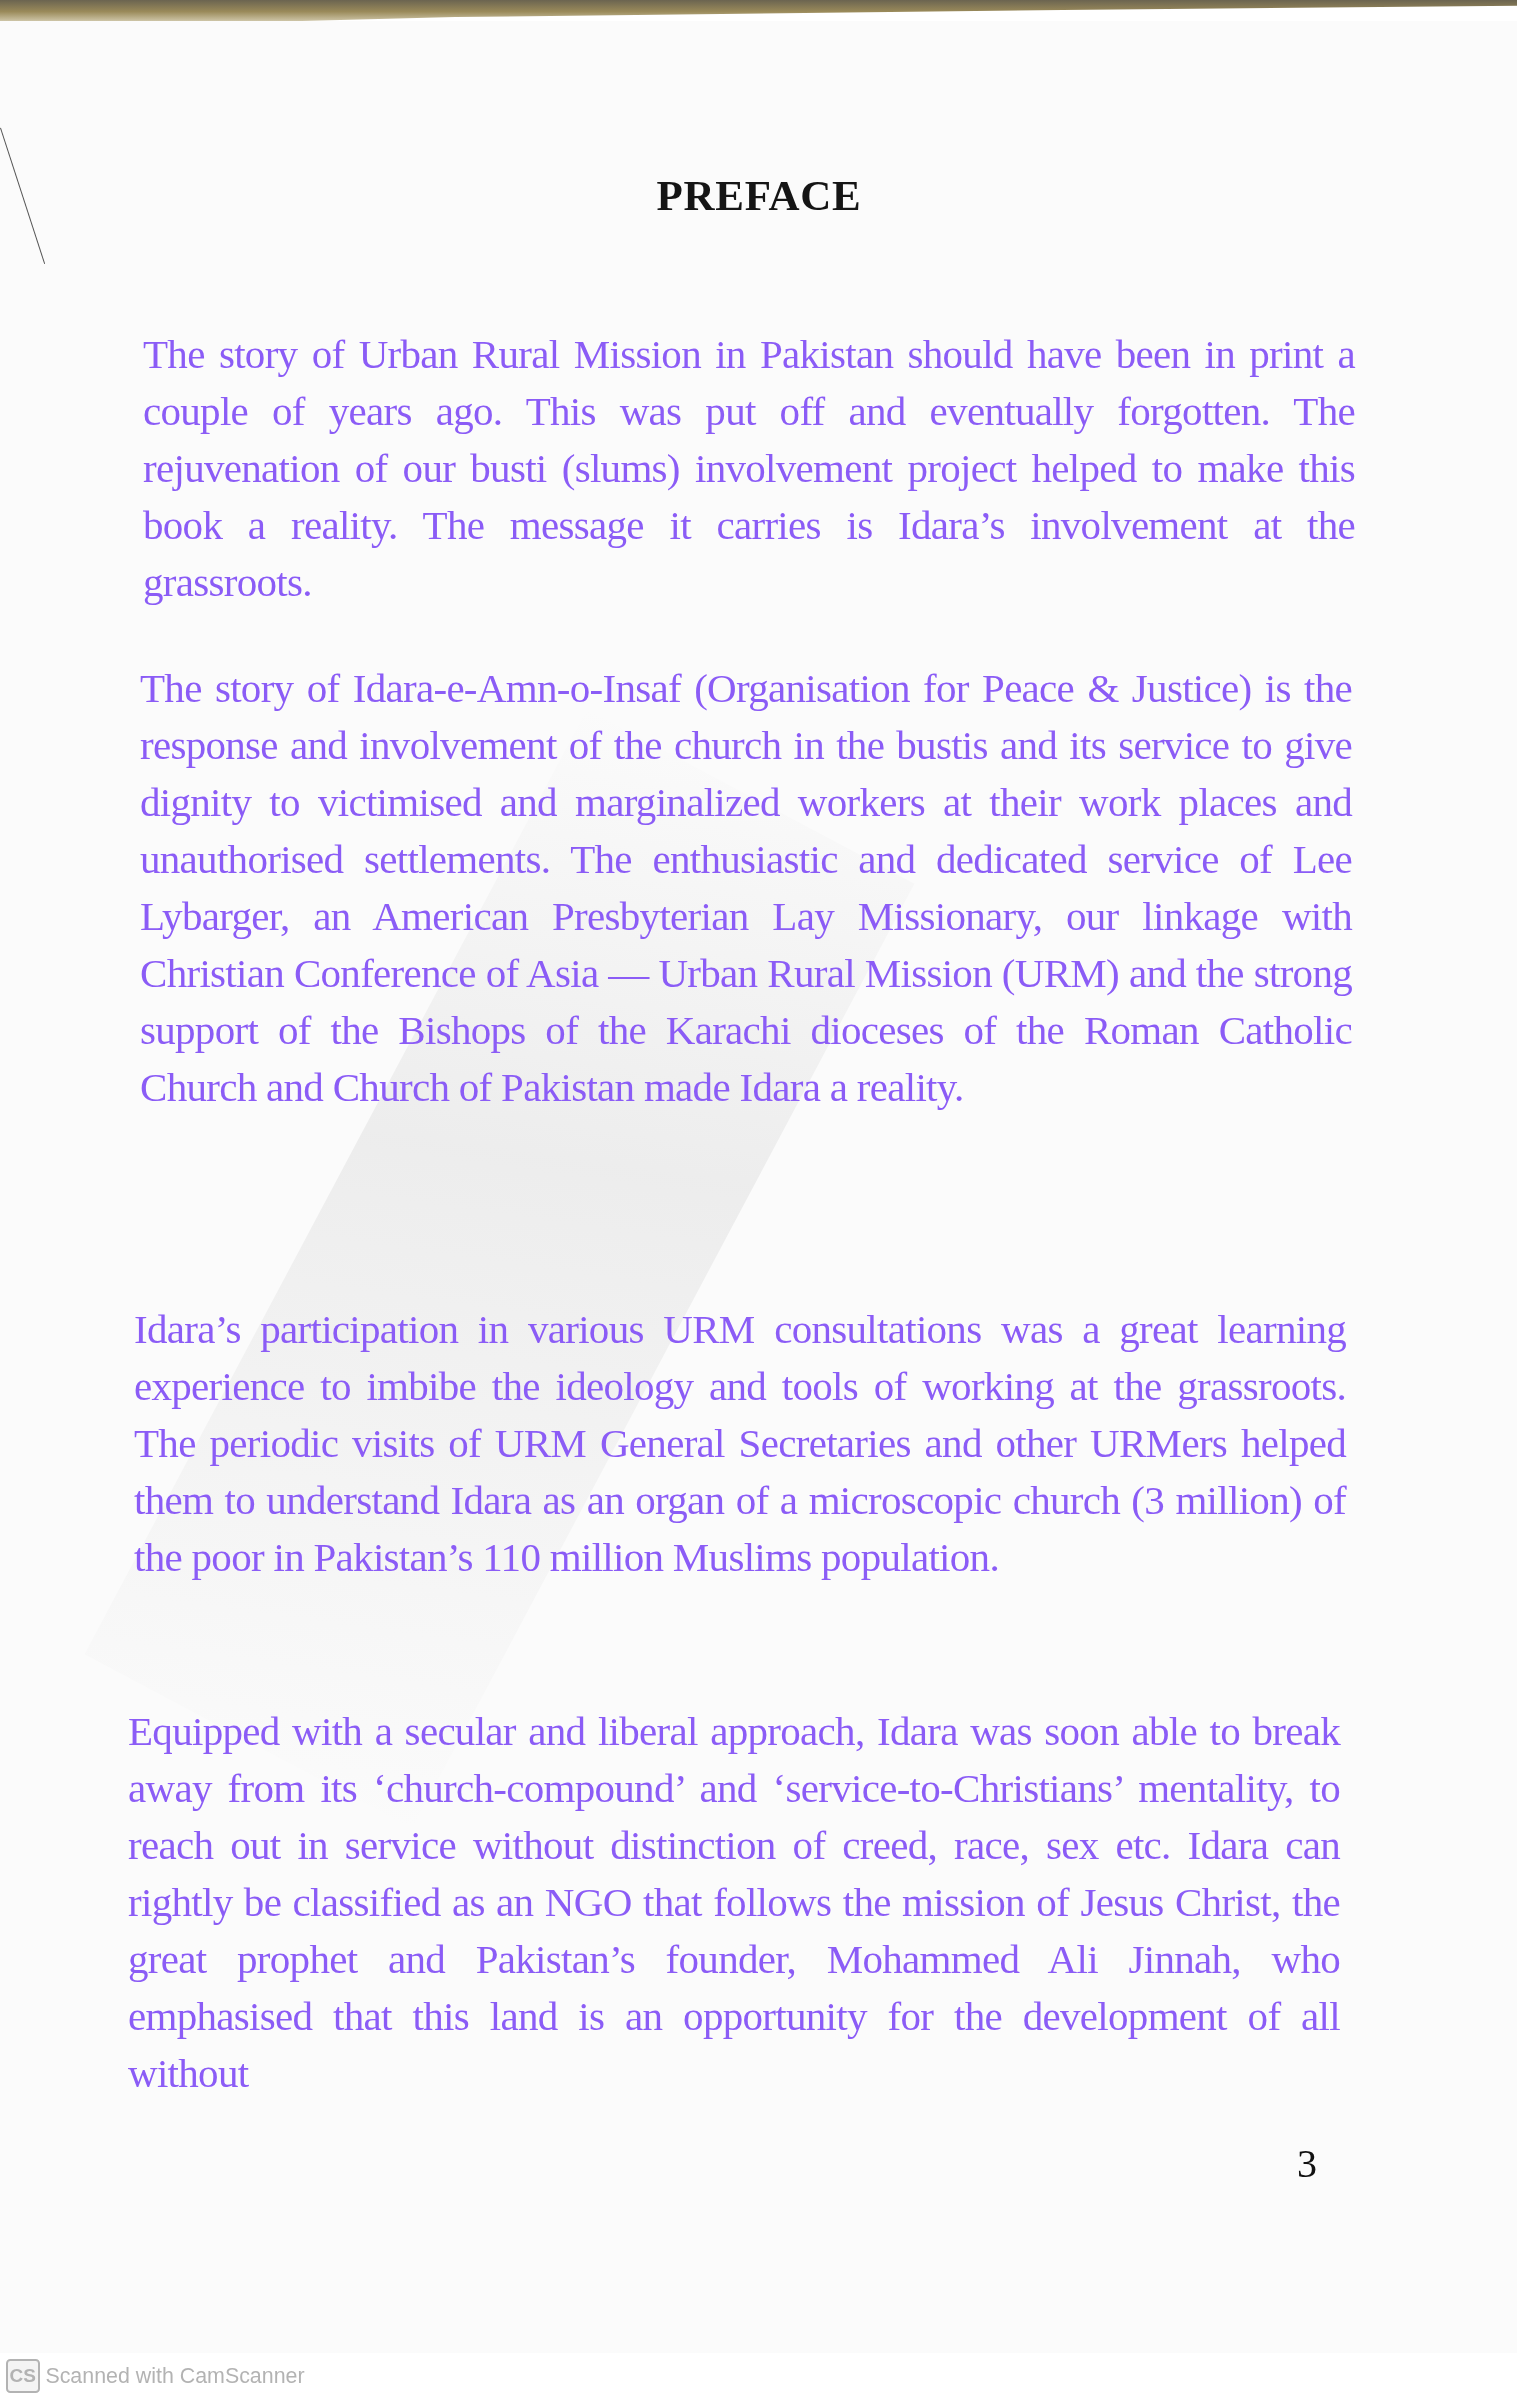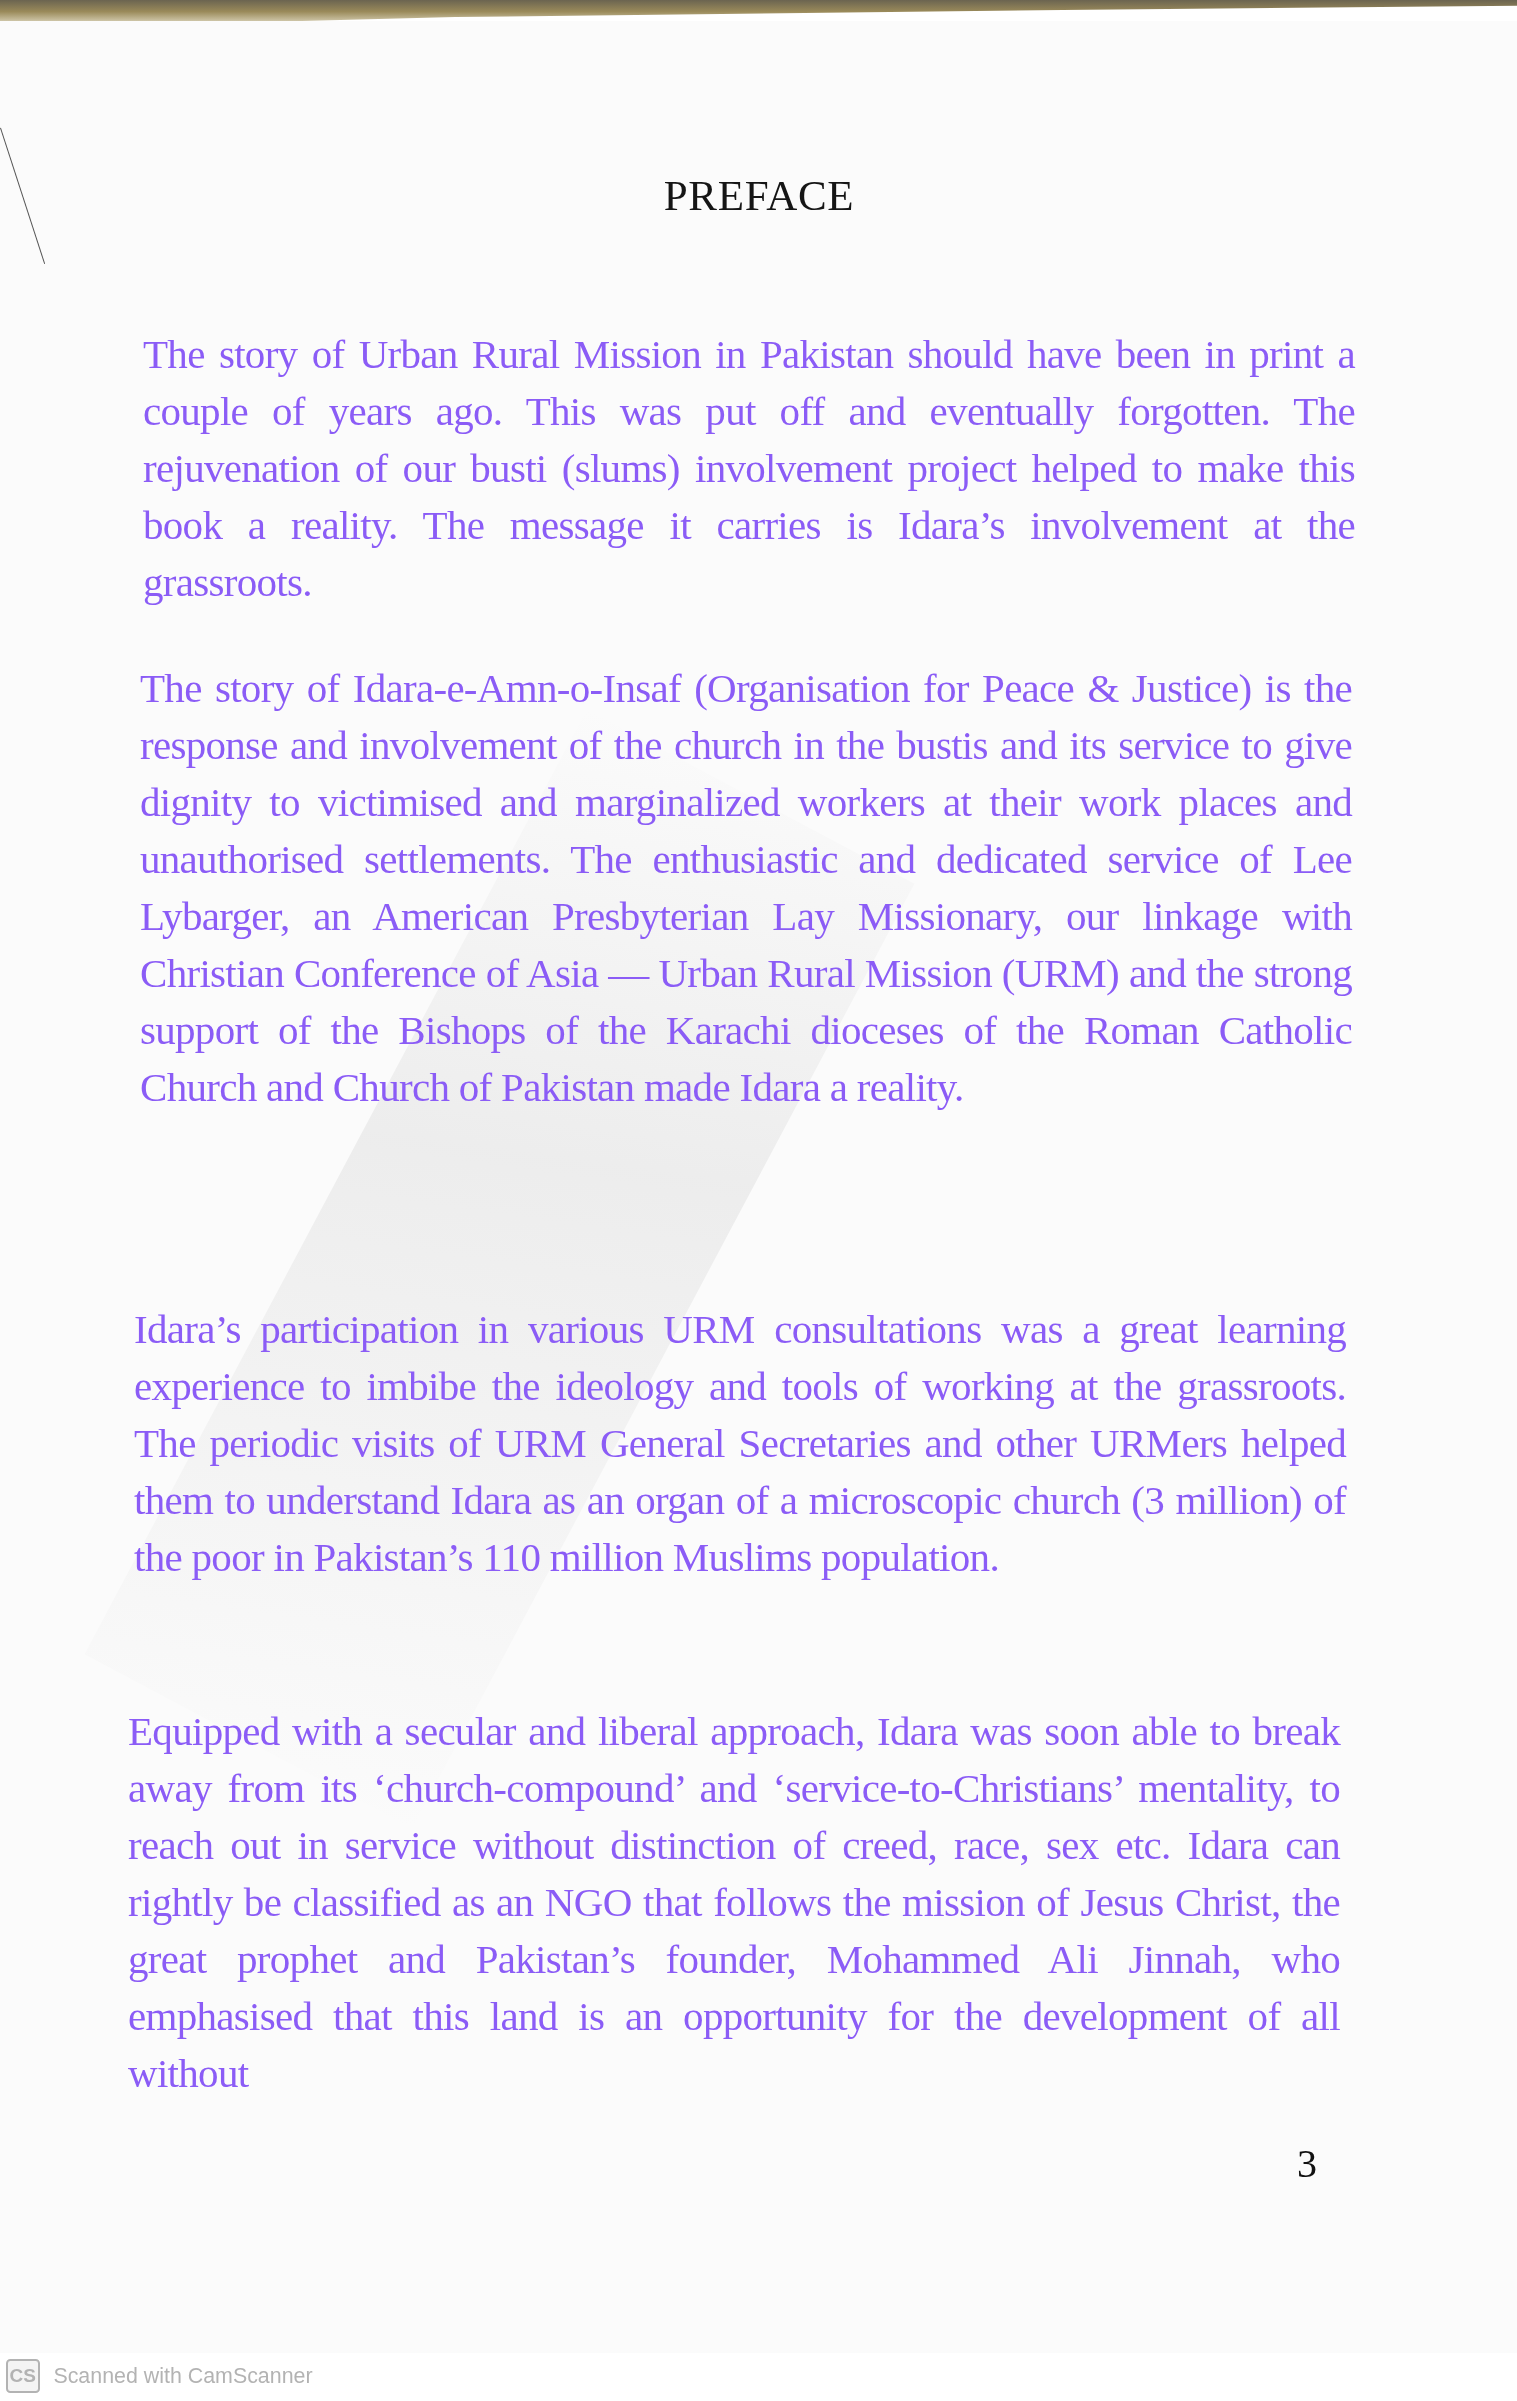--- a/index.html
+++ b/index.html
@@ -43,21 +43,21 @@
       background: linear-gradient(160deg, rgba(225,225,225,0) 0%, rgba(225,225,225,0.55) 40%, rgba(225,225,225,0) 100%);
       transform: rotate(28deg);
       pointer-events: none;
     }
     .title {
       position: absolute;
       left: 0; width: 1518px;
       top: 171px;
       text-align: center;
       font-size: 43px;
-      font-weight: normal;
+      font-weight: bold;
       letter-spacing: 0.7px;
       color: #151515;
     }
     .para {
       position: absolute;
       left: 137px;
       width: 1212px;
       font-size: 41px;
       line-height: 57px;
       text-align: justify;
@@ -91,21 +91,20 @@
       display: flex;
       align-items: center;
       justify-content: center;
       font-weight: bold;
       font-size: 19px;
       color: #b3b3b3;
       background: #f4f4f4;
     }
     .cs-text {
       font-size: 21.4px;
-      margin-left: 8px;
     }
   </style>
 </head>
 <body>
 
 <div class="top-strip"></div>
 
 <div class="page">
   <div class="left-edge-line"></div>
   <div class="watermark-shape"></div>

